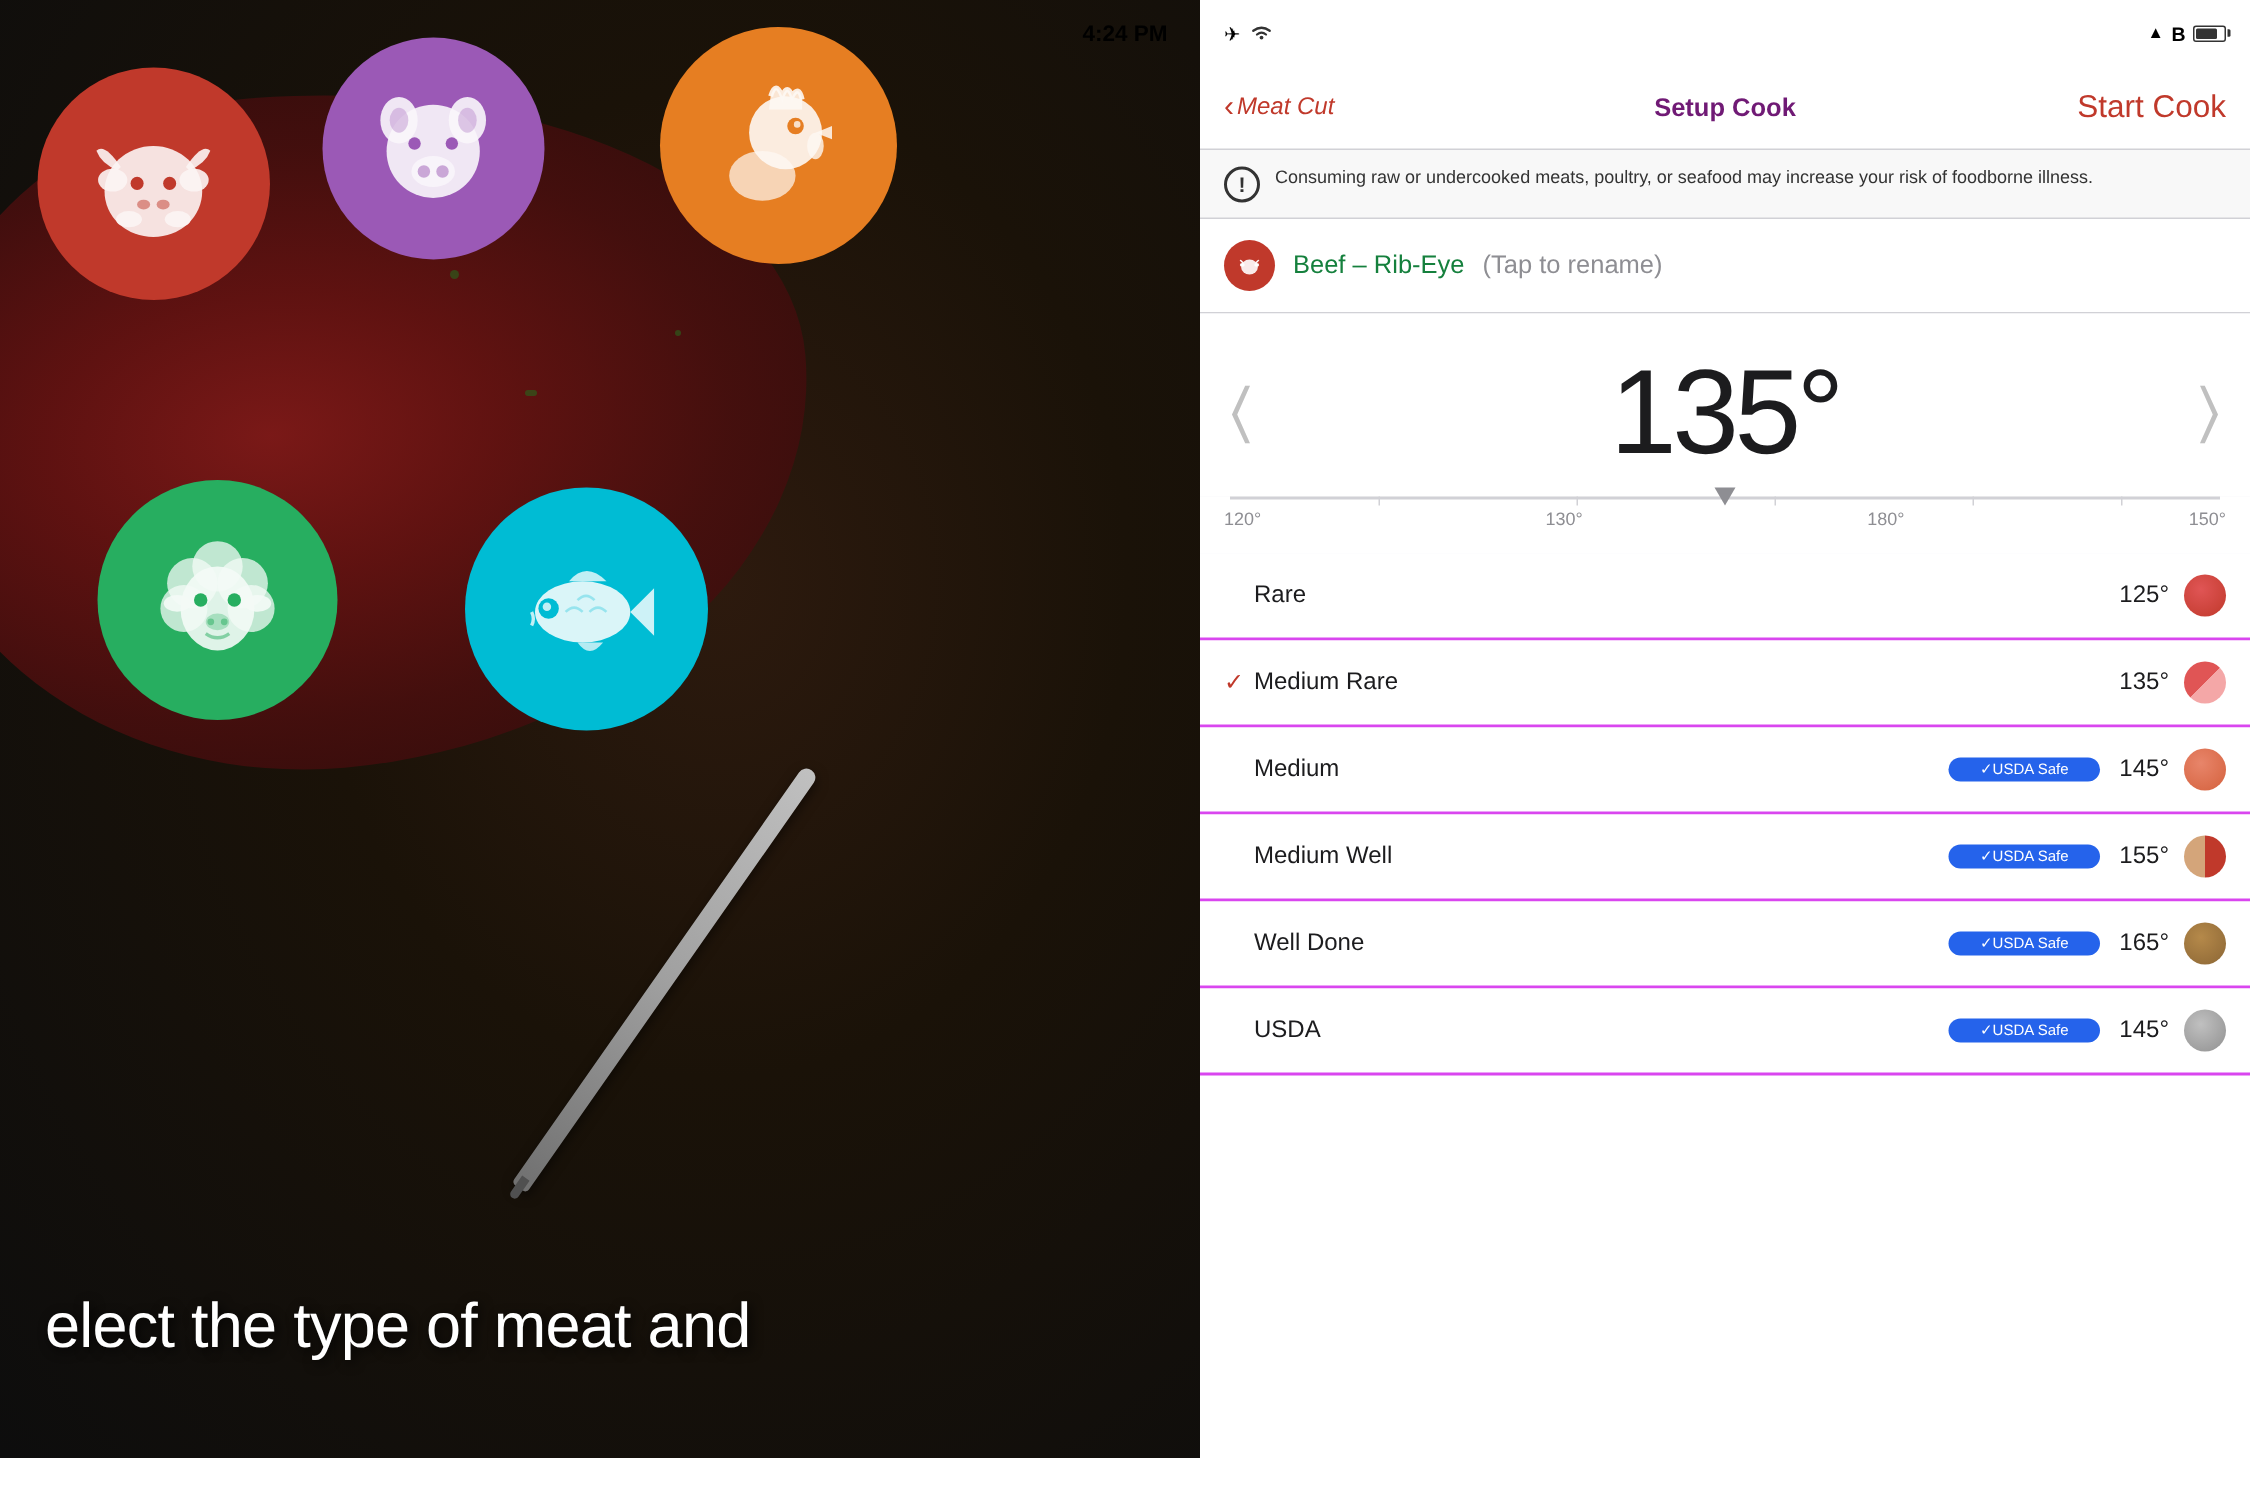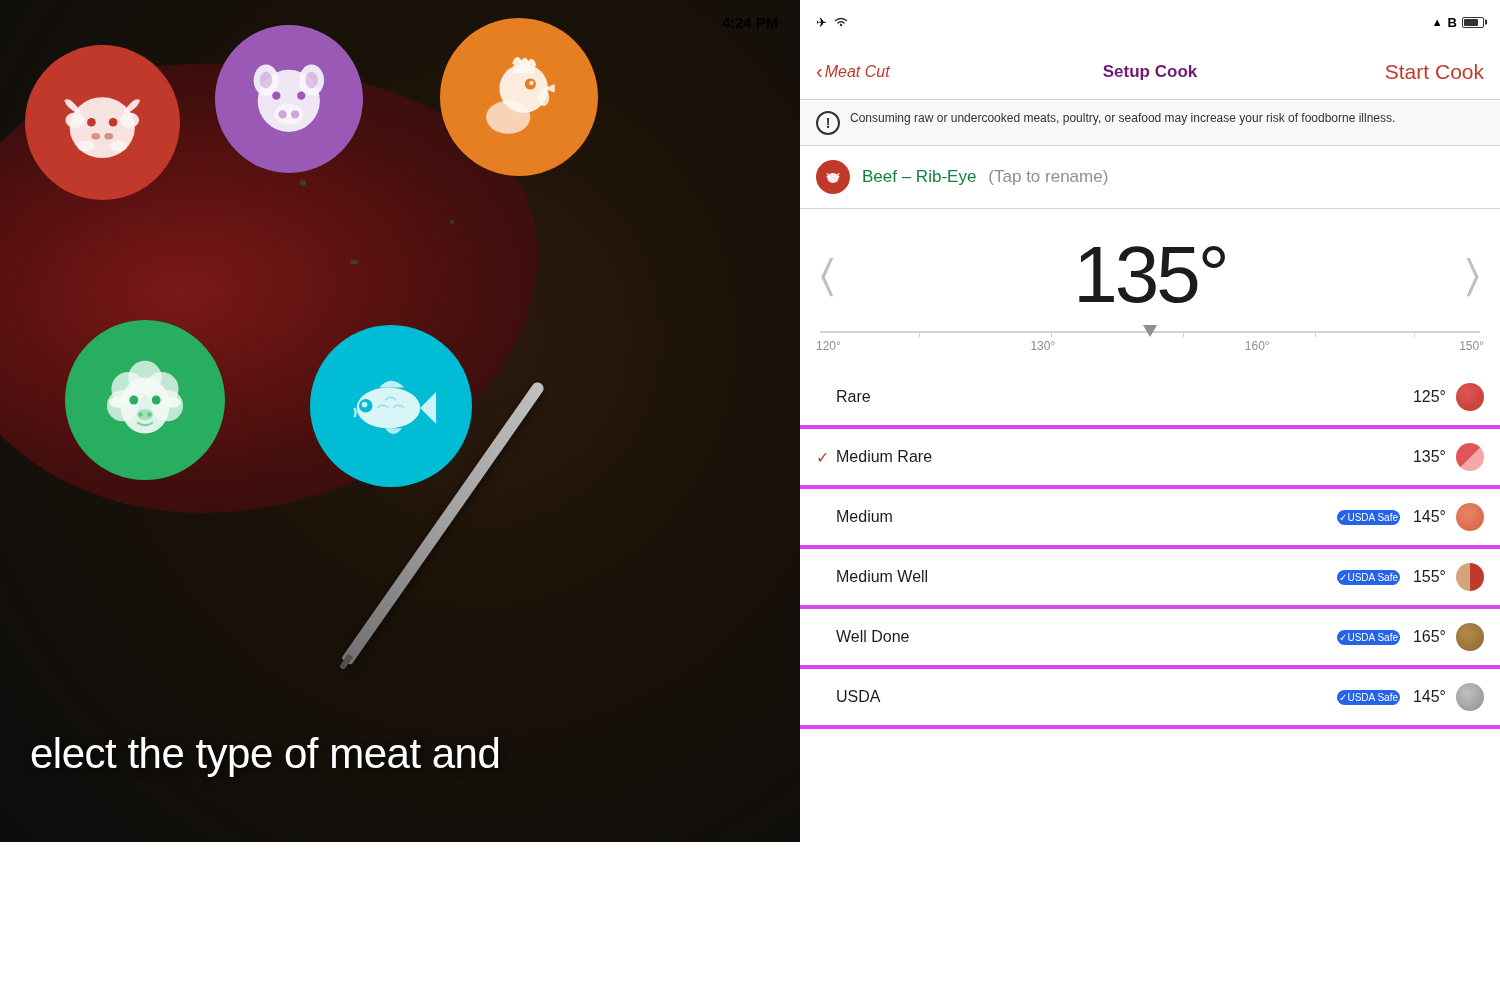--- a/index.html
+++ b/index.html
@@ -7,21 +7,21 @@
       width: 1500px;
       height: 1000px;
       overflow: hidden;
       display: flex;
       font-family: -apple-system, 'Helvetica Neue', Arial, sans-serif;
     }
 
     
     .left-panel {
       width: 800px;
-      height: 842px;
+      height: 972px;
       background: #1a1a1a;
       position: relative;
       overflow: hidden;
       flex-shrink: 0;
     }
 
     
     .left-bg {
       position: absolute;
       inset: 0;
@@ -307,42 +307,42 @@
     .doneness-list {
       flex: 1;
       overflow-y: auto;
       background: white;
     }
 
     .doneness-row {
       display: flex;
       align-items: center;
       padding: 14px 16px;
-      border-bottom: 4px solid #d946ef;
+      border-bottom: 2px solid #d946ef;
       background: white;
     }
 
     .doneness-check {
       width: 20px;
       color: #c0392b;
       font-size: 14px;
       flex-shrink: 0;
     }
 
     .doneness-name {
       flex: 1;
       font-size: 16px;
       color: #1c1c1e;
     }
 
     .usda-badge {
       background: #2563eb;
       color: white;
       font-size: 10px;
-      padding: 2px 2px;
+      padding: 2px 21px;
       border-radius: 10px;
       margin-right: 8px;
       white-space: nowrap;
     }
 
     .doneness-temp {
       font-size: 16px;
       color: #1c1c1e;
       margin-right: 10px;
       min-width: 38px;
@@ -594,21 +594,21 @@
 
       <div class="scale-mark" style="left:15%;"></div>
       <div class="scale-mark" style="left:35%;"></div>
       <div class="scale-mark" style="left:55%;"></div>
       <div class="scale-mark" style="left:75%;"></div>
       <div class="scale-mark" style="left:90%;"></div>
     </div>
     <div class="temp-labels">
       <span>120°</span>
       <span>130°</span>
-      <span>160°</span>
+      <span>180°</span>
       <span>150°</span>
     </div>
   </div>
 
   <div class="doneness-list">
 
     <div class="doneness-row">
       <div class="doneness-check"></div>
       <div class="doneness-name">Rare</div>
       <div class="doneness-temp">125°</div>

